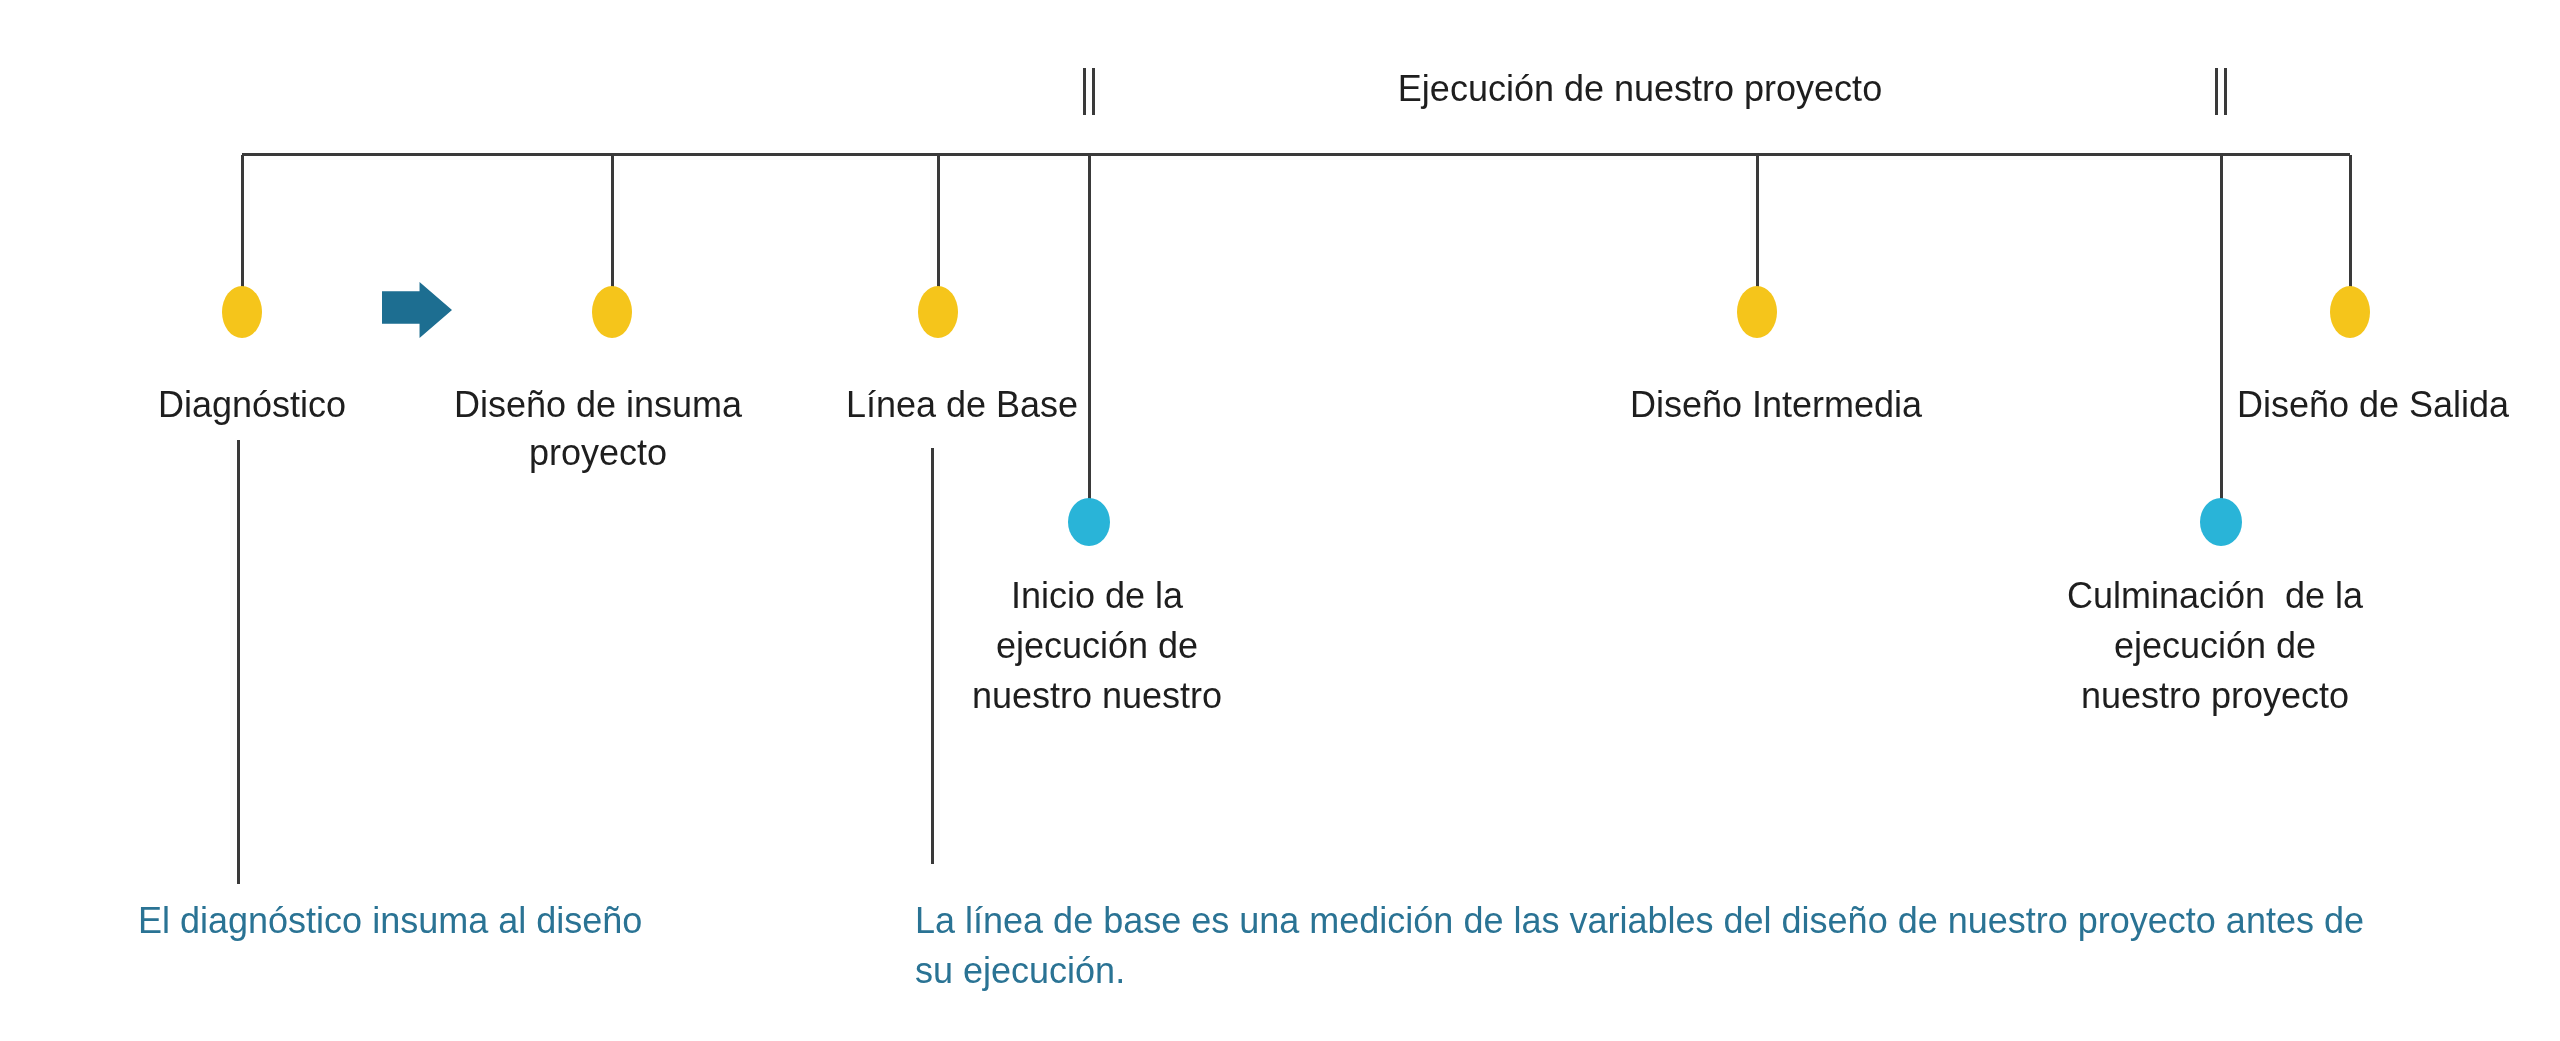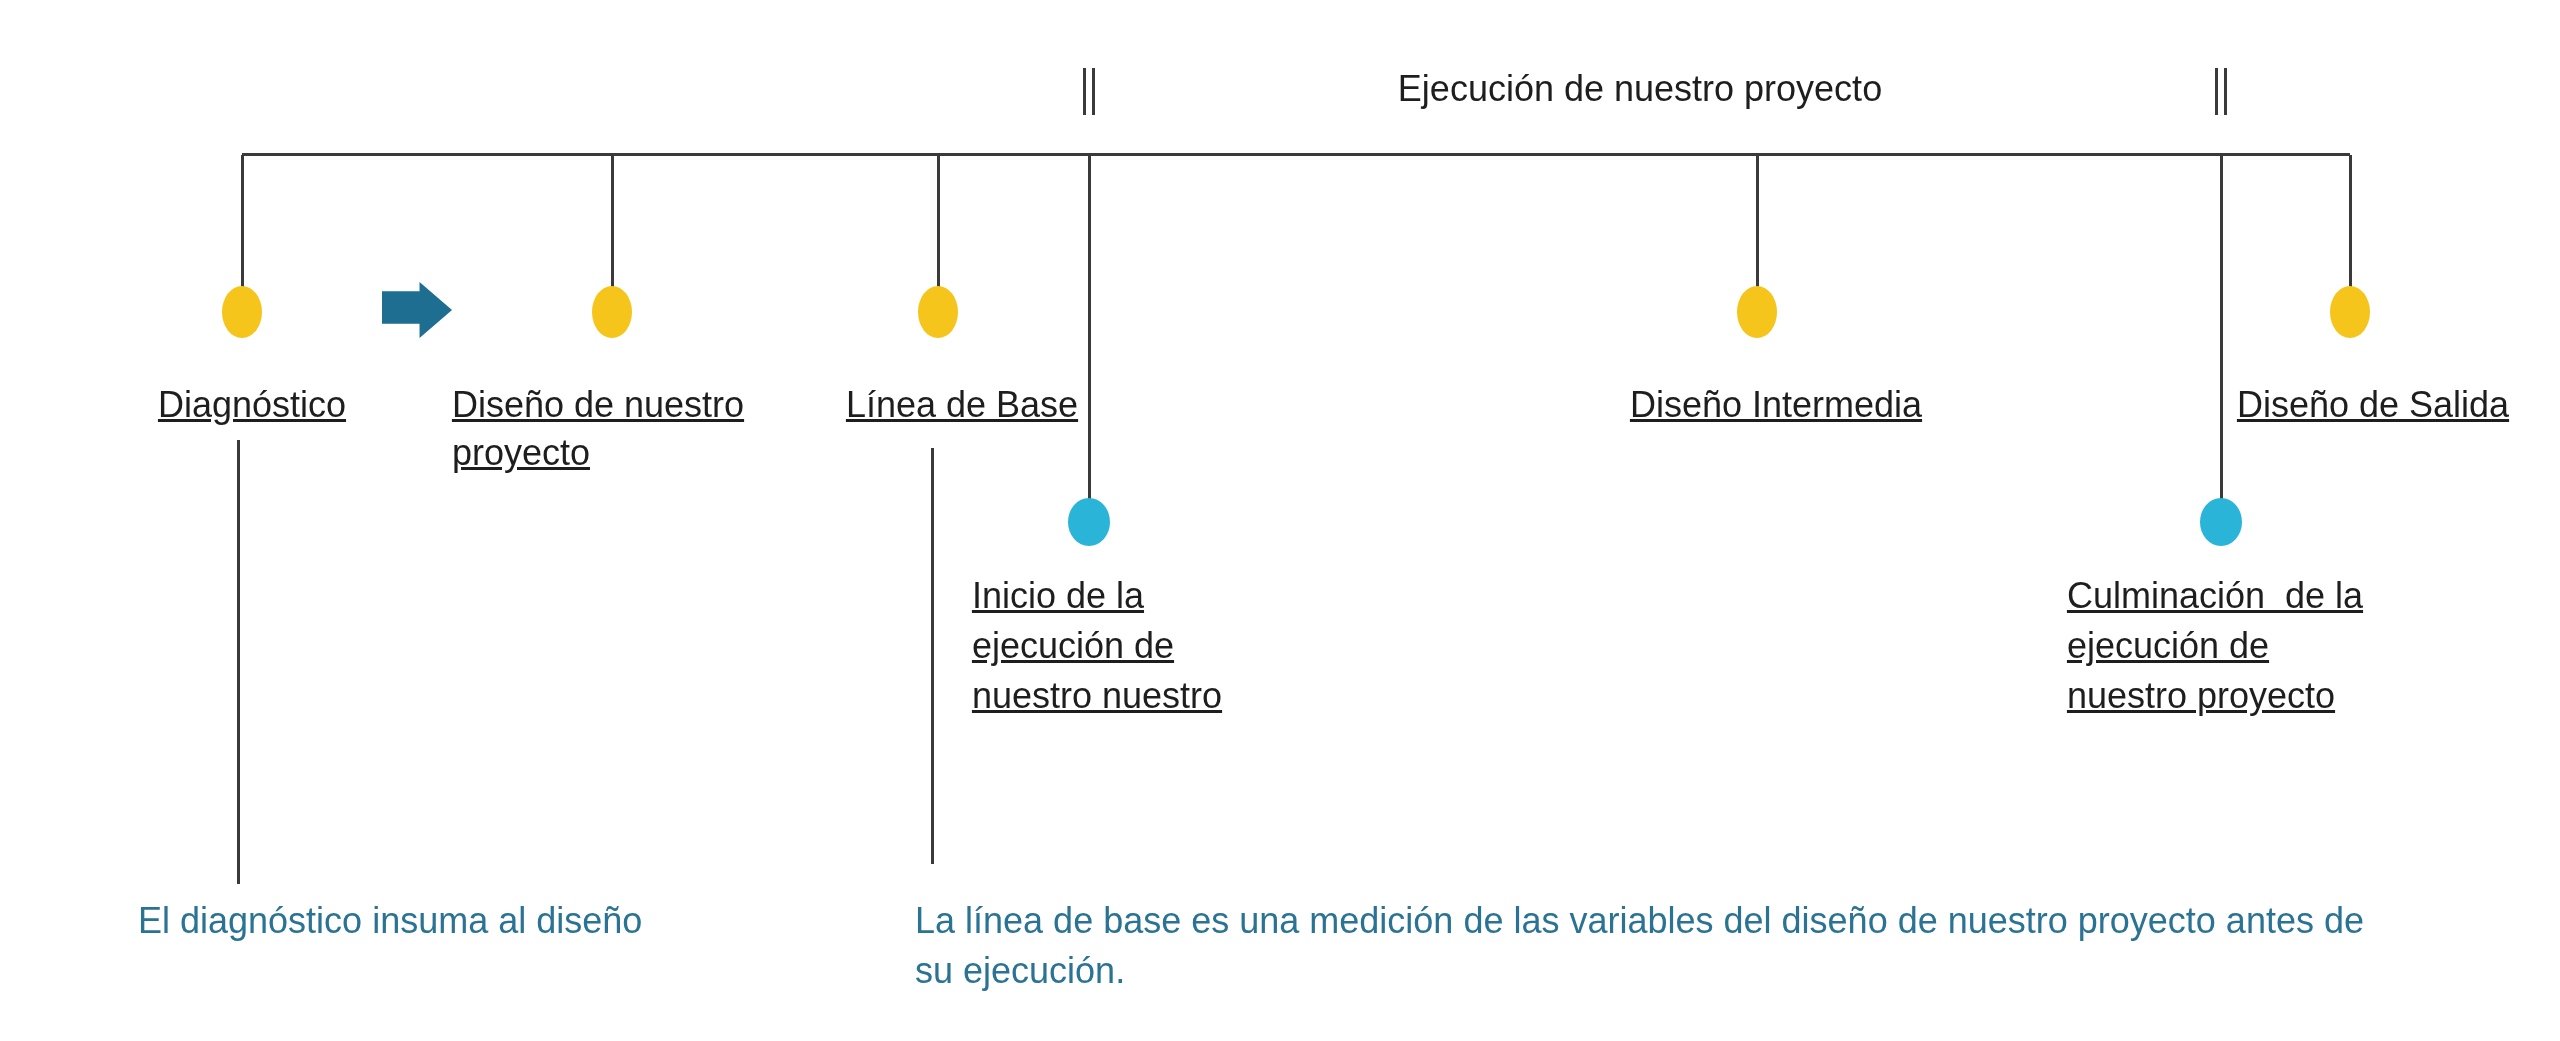--- a/index.html
+++ b/index.html
@@ -58,23 +58,23 @@
     background:var(--dot);
   }
   .dot.sub{
     left:-21px;top:498px;
     width:42px;height:48px;background:var(--subdot);
   }
   .evt-label{
     position:absolute;top:381px;
     transform:translateX(-50%);
     width:max-content;
+    text-align:center;
     line-height:48px;
     white-space:pre-wrap;
-    text-decoration:underline;
   }
   .evt-label.sub{top:571px;line-height:50px;}
   
   .arrow{position:absolute;left:382px;top:282px;width:70px;height:56px;}
   
   .connector{position:absolute;width:3px;background:var(--line);}
   
   .note{
     position:absolute;top:896px;
     width:max-content;
@@ -102,21 +102,21 @@
   </div>
 
   <div class="event" style="left: 242px;">
     <div class="drop"></div>
     <div class="dot"></div>
     <div class="evt-label" style="left: 10px;">Diagnóstico</div>
   </div>
   <div class="event" style="left: 612px;">
     <div class="drop"></div>
     <div class="dot"></div>
-    <div class="evt-label" style="left: -14px;">Diseño de nuestro
+    <div class="evt-label" style="left: -14px;">Diseño de insuma
 proyecto</div>
   </div>
   <div class="event" style="left: 938px;">
     <div class="drop"></div>
     <div class="dot"></div>
     <div class="evt-label" style="left: 24px;">Línea de Base</div>
   </div>
   <div class="event" style="left: 1757px;">
     <div class="drop"></div>
     <div class="dot"></div>

